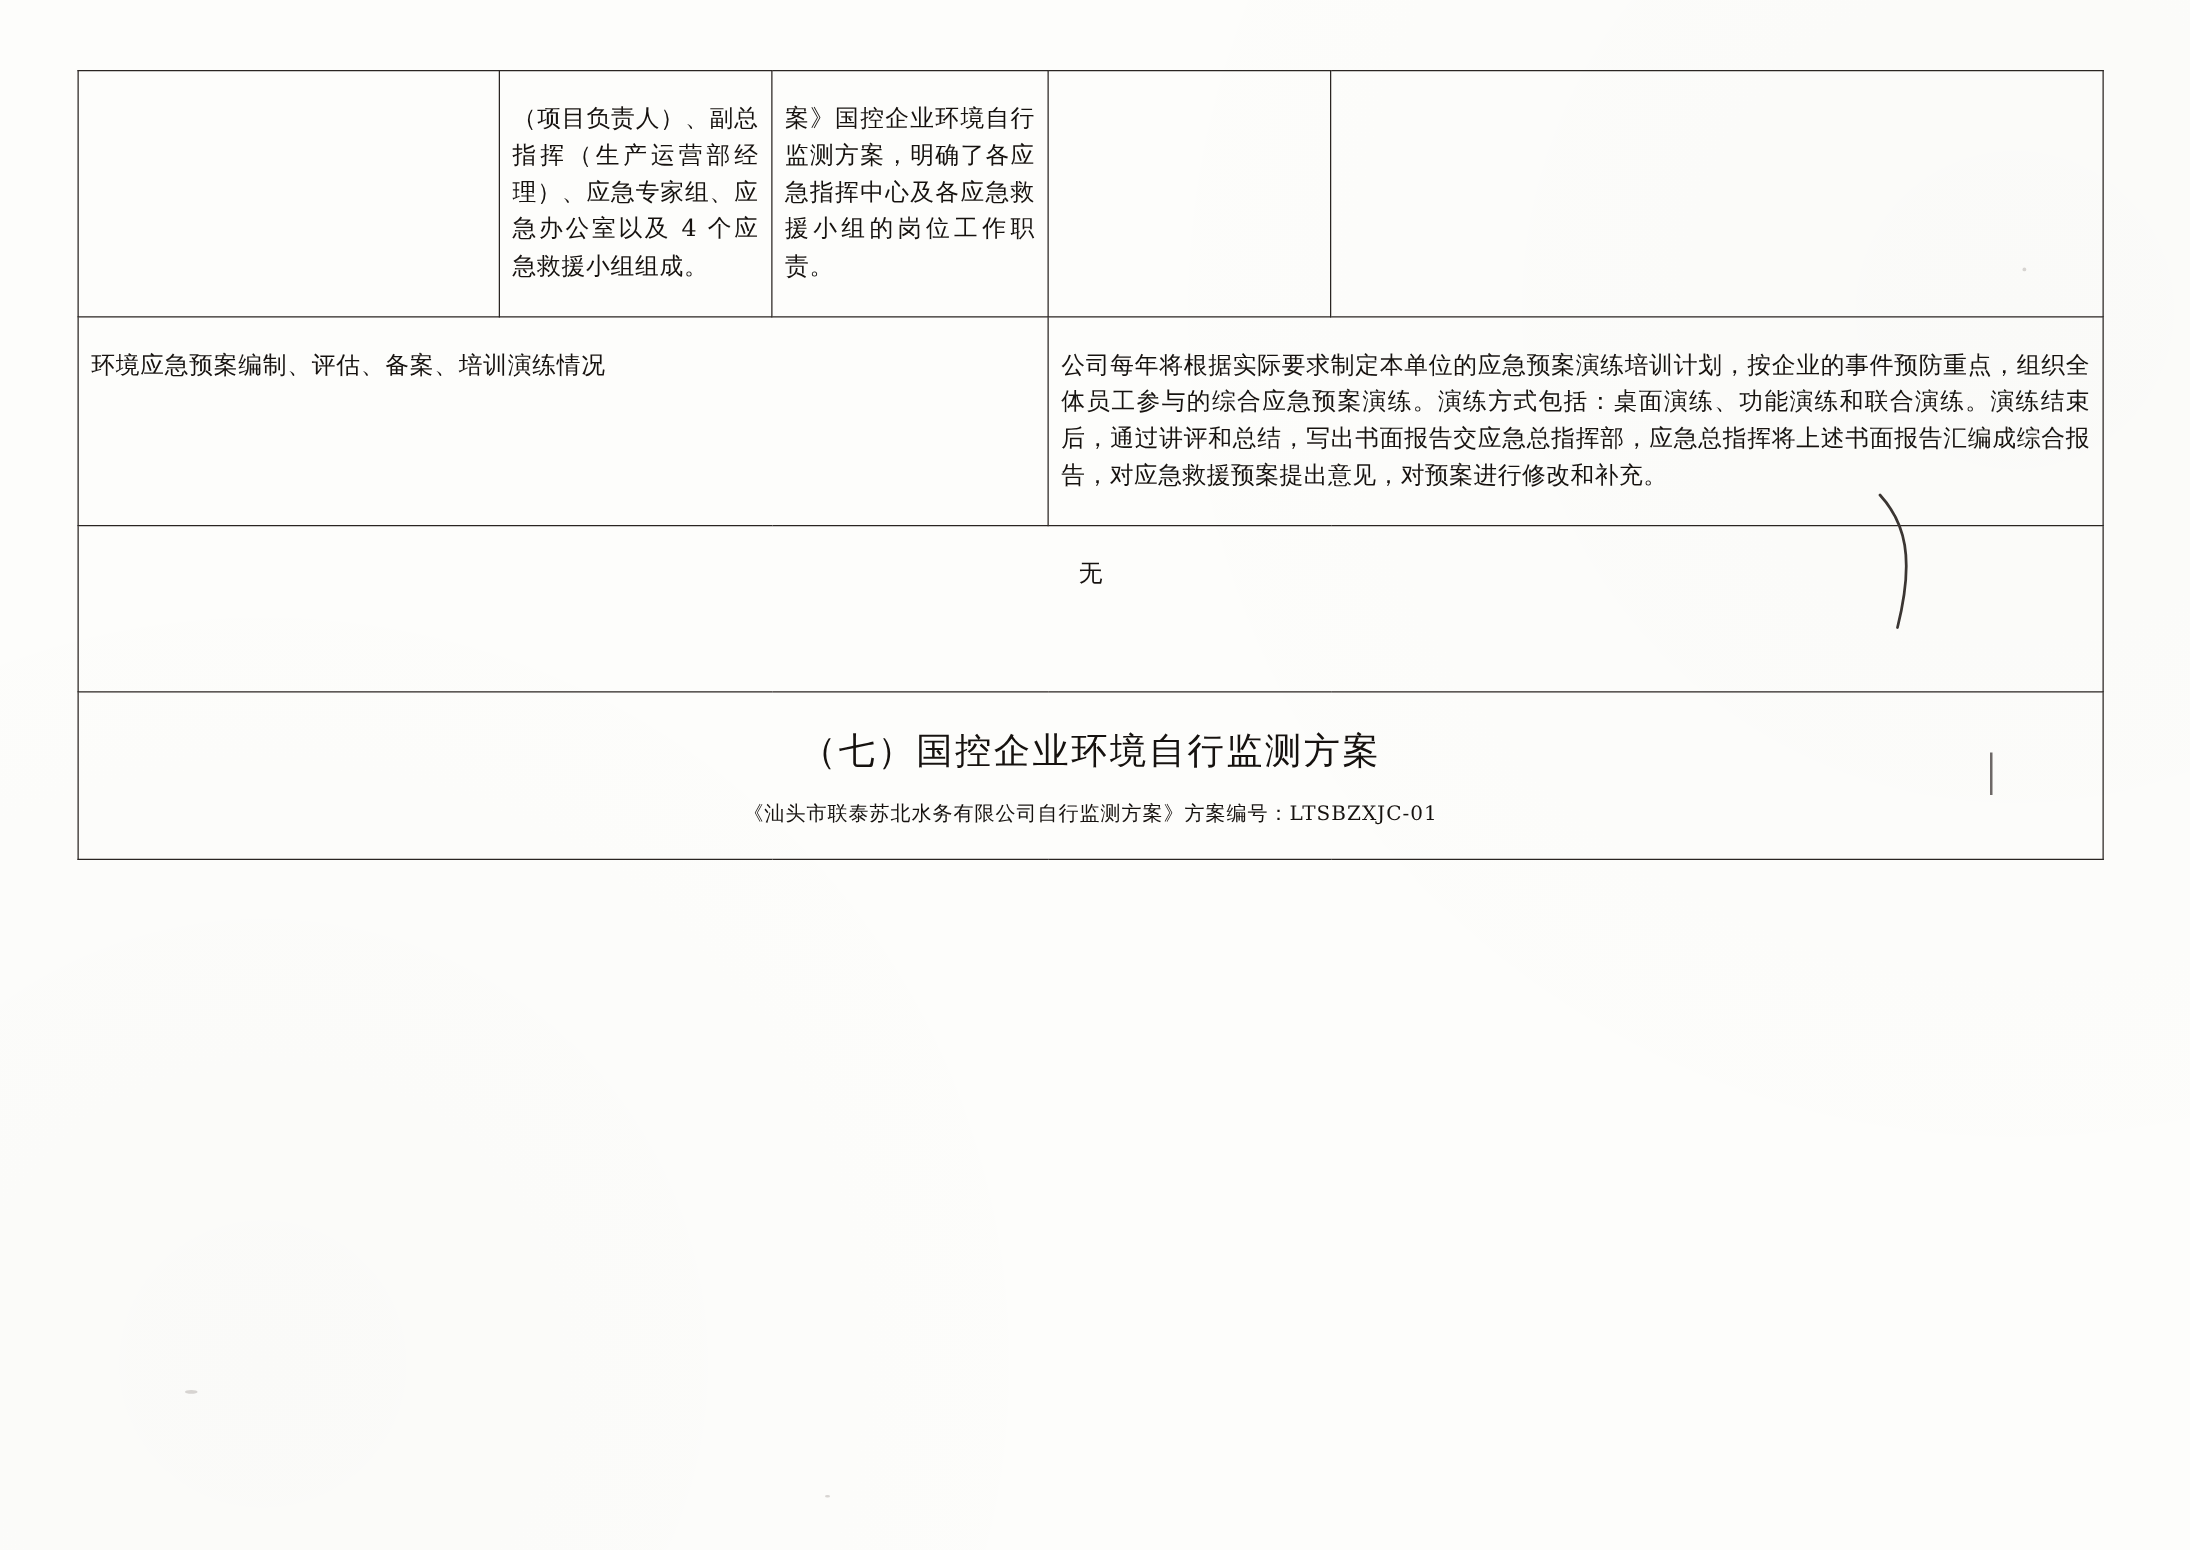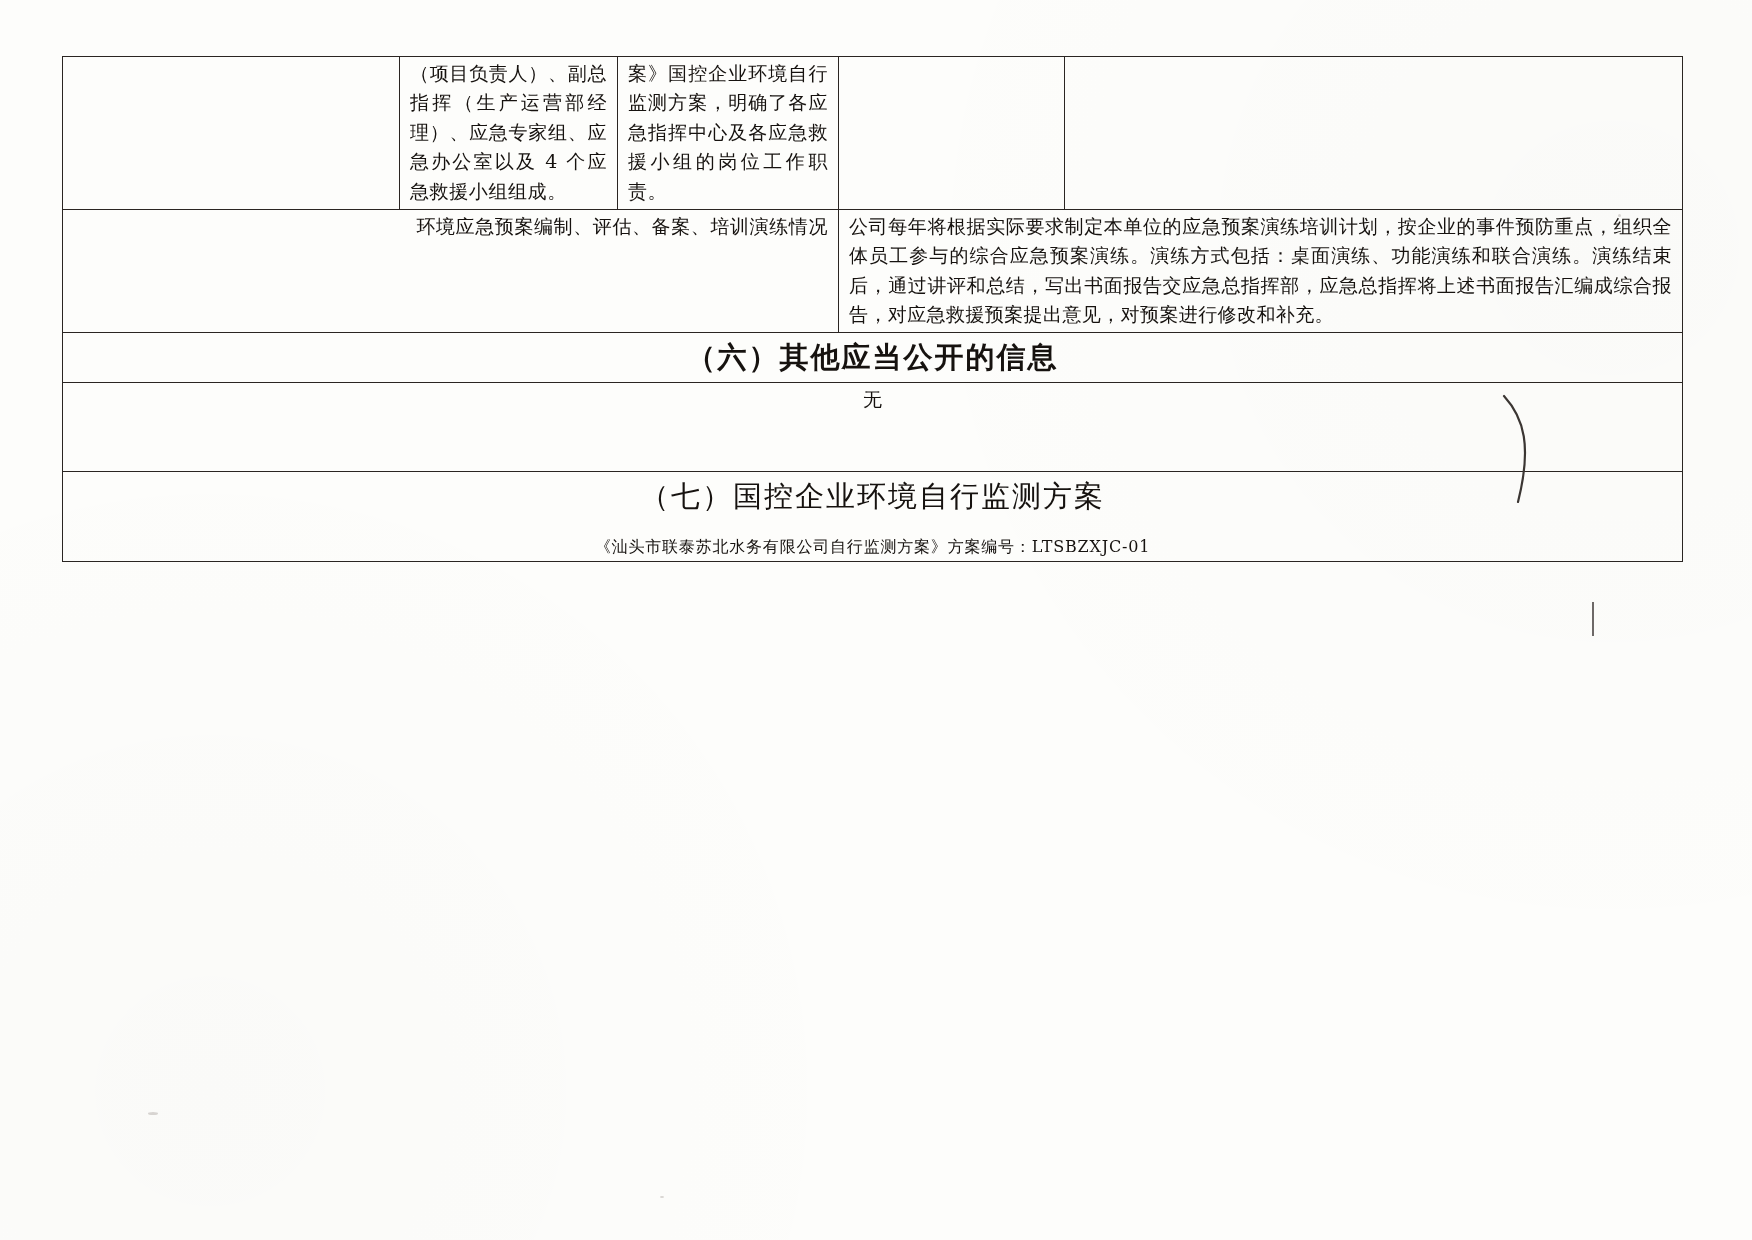--- a/index.html
+++ b/index.html
@@ -37,21 +37,21 @@
     position: absolute;
     left: 62px;
     top: 56px;
     width: 1620px;
     border-collapse: collapse;
     table-layout: fixed;
   }
   .doc-table td {
     border: 1.5px solid #2a2522;
     vertical-align: top;
-    padding: 2px 10px;
+    padding: 24px 10px;
     font-size: 19px;
     line-height: 1.55;
   }
 
   
   col.c1 { width: 337px; }
   col.c2 { width: 218px; }
   col.c3 { width: 221px; }
   col.c4 { width: 226px; }
   col.c5 { width: 618px; }
@@ -63,21 +63,21 @@
     line-height: 1.62;
     letter-spacing: 0.6px;
     text-align: justify;
     text-align-last: left;
   }
 
   .row-tall td { height: 148px; }
 
   .label-cell {
     vertical-align: middle;
-    text-align: right;
+    text-align: left;
     font-size: 19px;
     letter-spacing: 0.6px;
     padding: 10px 14px;
   }
 
   .body-cell {
     vertical-align: top;
     font-size: 19.5px;
     line-height: 1.72;
     letter-spacing: 0.4px;
@@ -173,25 +173,20 @@
         <td class="cell-narrow">案》国控企业环境自行监测方案，明确了各应急指挥中心及各应急救援小组的岗位工作职责。</td>
         <td class="cell-empty"></td>
         <td class="cell-empty"></td>
       </tr>
 
       <tr>
         <td class="label-cell" colspan="3">环境应急预案编制、评估、备案、培训演练情况</td>
         <td class="body-cell" colspan="2">公司每年将根据实际要求制定本单位的应急预案演练培训计划，按企业的事件预防重点，组织全体员工参与的综合应急预案演练。演练方式包括：桌面演练、功能演练和联合演练。演练结束后，通过讲评和总结，写出书面报告交应急总指挥部，应急总指挥将上述书面报告汇编成综合报告，对应急救援预案提出意见，对预案进行修改和补充。</td>
       </tr>
 
-      <tr>
-        <td class="section-heading-cell" colspan="5">
-          <span class="section-heading">（六）其他应当公开的信息</span>
-        </td>
-      </tr>
 
       <tr>
         <td class="center-cell" colspan="5">无</td>
       </tr>
 
       <tr>
         <td class="plan-cell" colspan="5">
           <span class="plan-heading">（七）国控企业环境自行监测方案</span>
           <span class="plan-sub">《汕头市联泰苏北水务有限公司自行监测方案》方案编号：LTSBZXJC-01</span>
         </td>

